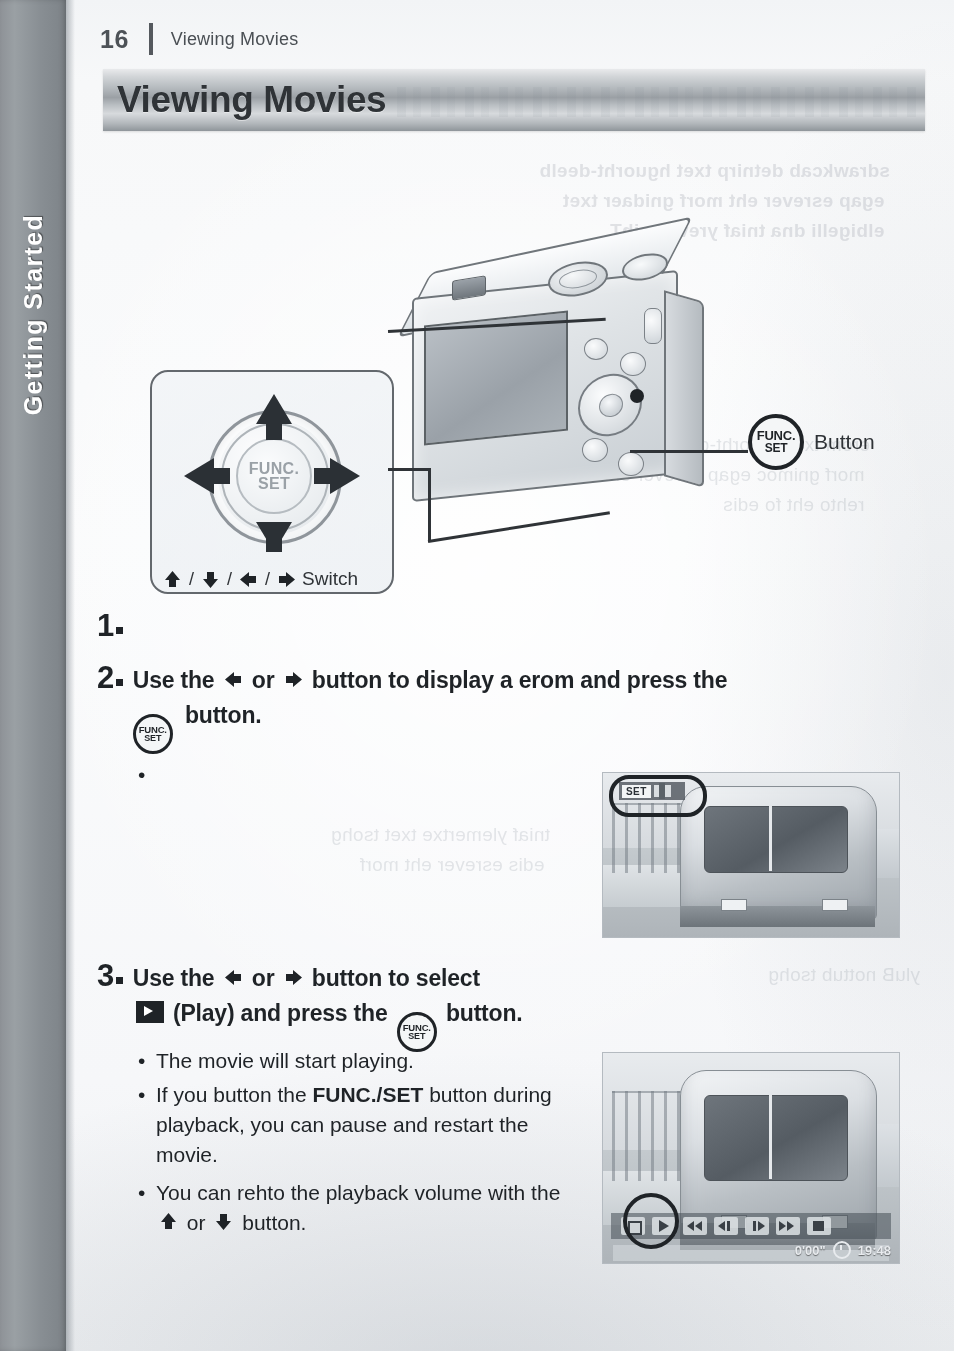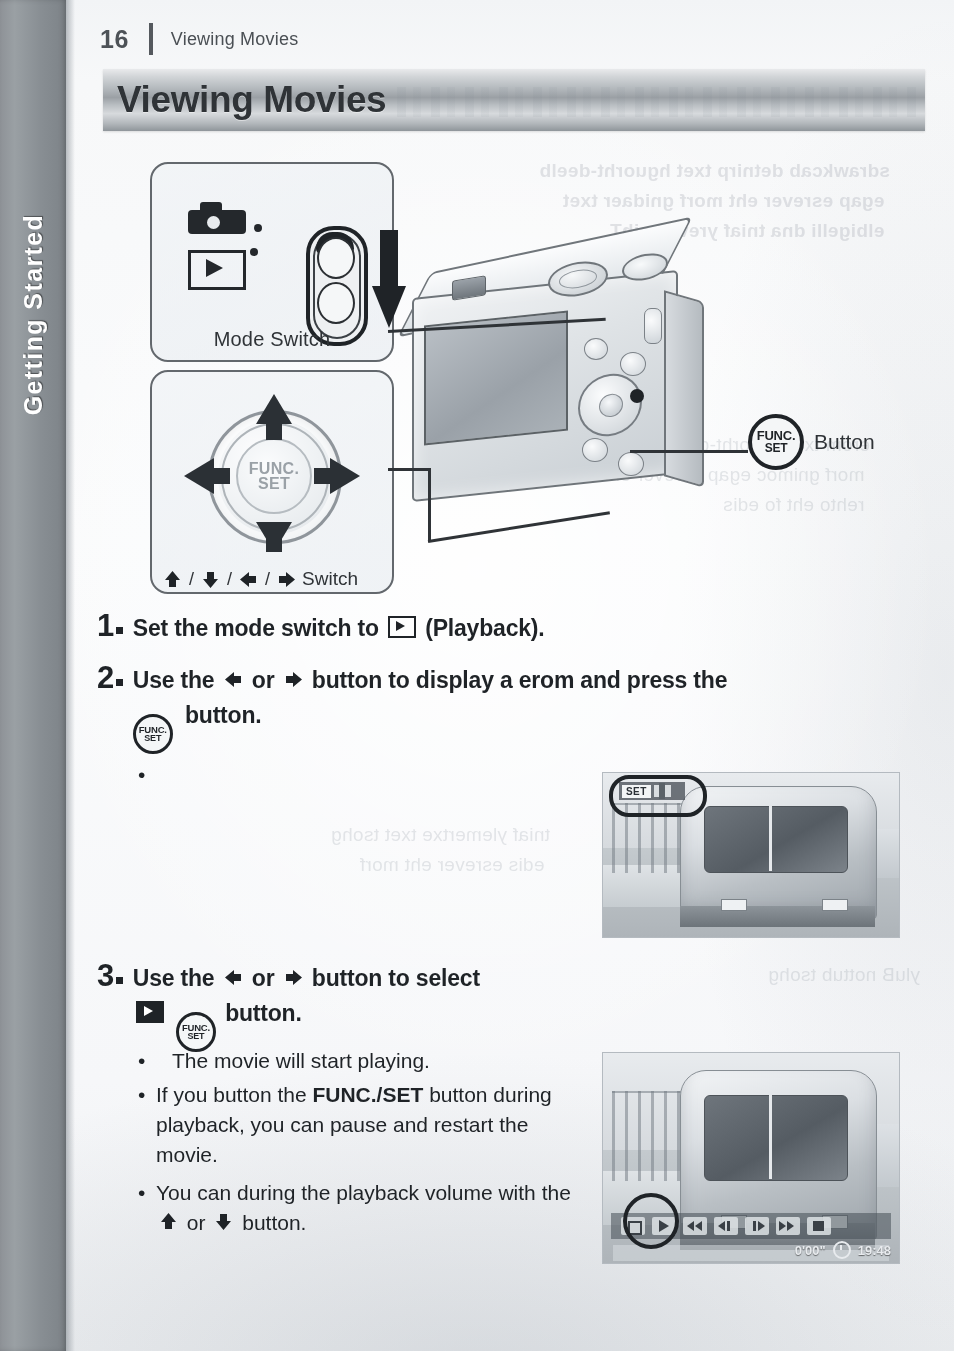--- a/index.html
+++ b/index.html
@@ -489,45 +489,20 @@
     <span class="pgno">16</span>
     <span class="vrule"></span>
     <span class="rhtitle">Viewing Movies</span>
   </div>
 
   <div id="banner">
     <div class="ghostband"></div>
     <div class="btitle">Viewing Movies</div>
   </div>
 
-  <div class="cobox" id="box-mode">
-    <div class="ms-icons">
-      <div class="ms-cam">
-        <div class="hump"></div>
-          <div class="body"></div>
-          <div class="lens"></div>
-      </div>
-      <div class="ms-dot" style="left:66px;top:22px;"></div>
-      <div class="ms-play"></div>
-      <div class="ms-dot" style="left:62px;top:46px;"></div>
-
-      <div class="ms-switch">
-        <div class="inner"></div>
-        <div class="cap"></div>
-        <div class="knob top"></div>
-        <div class="knob bot"></div>
-      </div>
-
-      <div class="ms-arrow">
-        <div class="shaft"></div>
-          <div class="head"></div>
-      </div>
-    </div>
-    <div class="colabel">Mode Switch</div>
-  </div>
 
   <div class="cobox" id="box-pad">
     <div class="pad-wrap">
       <div class="pad-ring"></div>
       <div class="pad-center">
         <span>FUNC.</span>
         <span>SET</span>
       </div>
       <div class="pad-arrow pa-up"></div>
       <div class="pad-arrow pa-down"></div>
@@ -588,25 +563,20 @@
   <div id="funclegend">
     <span class="fsicon">
       <span>FUNC.</span>
       <span class="l2">SET</span>
     </span>
     <span class="fltext">Button</span>
   </div>
 
   <div class="step" style="left:97px;top:608px;display:flex;align-items:baseline;gap:10px;">
     <span class="stepnum"><span>1</span><span class="dot"></span></span>
-    <span class="steptext">
-      <span>Set the mode switch to</span>
-      <span class="inl-play"></span>
-      <span>(Playback).</span>
-    </span>
   </div>
 
   <div class="step" style="left:97px;top:660px;display:flex;align-items:baseline;gap:10px;width:840px;">
     <span class="stepnum"><span>2</span><span class="dot"></span></span>
     <span class="steptext">
       <span>Use the</span>
       <span class="ar"><svg width="19" height="19" viewBox="0 0 19 19">
             <path d="M1 9.5 L10 2 L10 6 L17 6 L17 13 L10 13 L10 17 Z" fill="#1f2327"></path>
           </svg></span>
       <span>or</span>
@@ -634,46 +604,47 @@
       <span class="ar"><svg width="19" height="19" viewBox="0 0 19 19">
             <path d="M1 9.5 L10 2 L10 6 L17 6 L17 13 L10 13 L10 17 Z" fill="#1f2327"></path>
           </svg></span>
       <span>or</span>
       <span class="ar"><svg width="19" height="19" viewBox="0 0 19 19">
             <path d="M18 9.5 L9 2 L9 6 L2 6 L2 13 L9 13 L9 17 Z" fill="#1f2327"></path>
           </svg></span>
       <span>button to select</span>
       <br>
       <span class="inl-play solid"></span>
+      <span>(Play) and press the</span>
       <span class="fsicon sm" style="display:inline-flex;vertical-align:-10px;margin:0 3px;">
         <span>FUNC.</span>
         <span class="l2">SET</span>
       </span>
       <span>button.</span>
     </span>
   </div>
 
   <div class="bul" style="left:138px;top:1046px;width:450px;">
     <span class="bdot">•</span>
-    <span style="margin-left:34px;display:inline-block;">The movie will start playing.</span>
+    <span style="margin-left:18px;display:inline-block;">The movie will start playing.</span>
   </div>
 
   <div class="bul" style="left:138px;top:1080px;width:450px;">
     <span class="bdot">•</span>
     <span style="margin-left:18px;display:inline-block;">
       <span>If you button the</span>
       <span class="b">FUNC./SET</span>
       <span>button during playback, you can pause and restart the movie.</span>
     </span>
   </div>
 
   <div class="bul" style="left:138px;top:1178px;width:450px;">
     <span class="bdot">•</span>
     <span style="margin-left:18px;display:inline-block;">
-      <span>You can during the playback volume with the</span>
+      <span>You can rehto the playback volume with the</span>
       <span class="ar"><svg width="19" height="19" viewBox="0 0 19 19">
             <path d="M9.5 1 L17 10 L13 10 L13 17 L6 17 L6 10 L2 10 Z" fill="#1f2327"></path>
           </svg></span>
       <span>or</span>
       <span class="ar"><svg width="19" height="19" viewBox="0 0 19 19">
             <path d="M9.5 18 L17 9 L13 9 L13 2 L6 2 L6 9 L2 9 Z" fill="#1f2327"></path>
           </svg></span>
       <span>button.</span>
     </span>
   </div>

